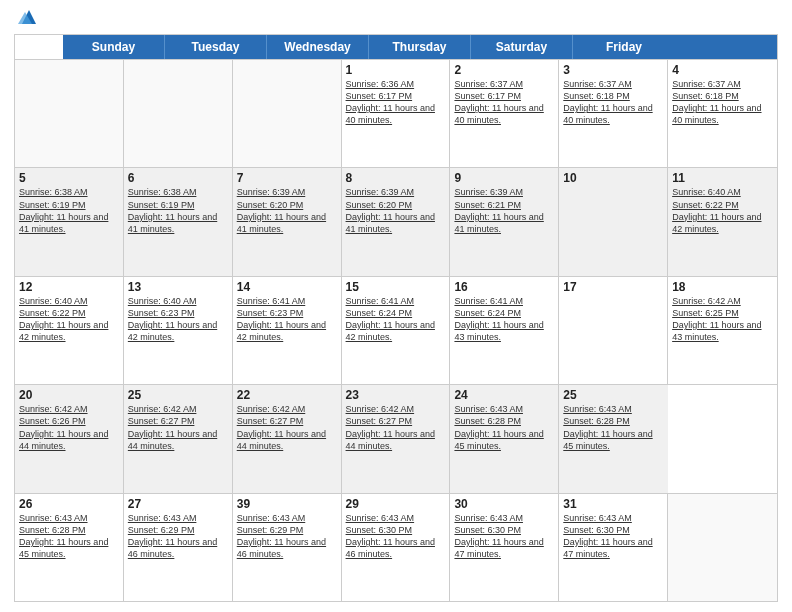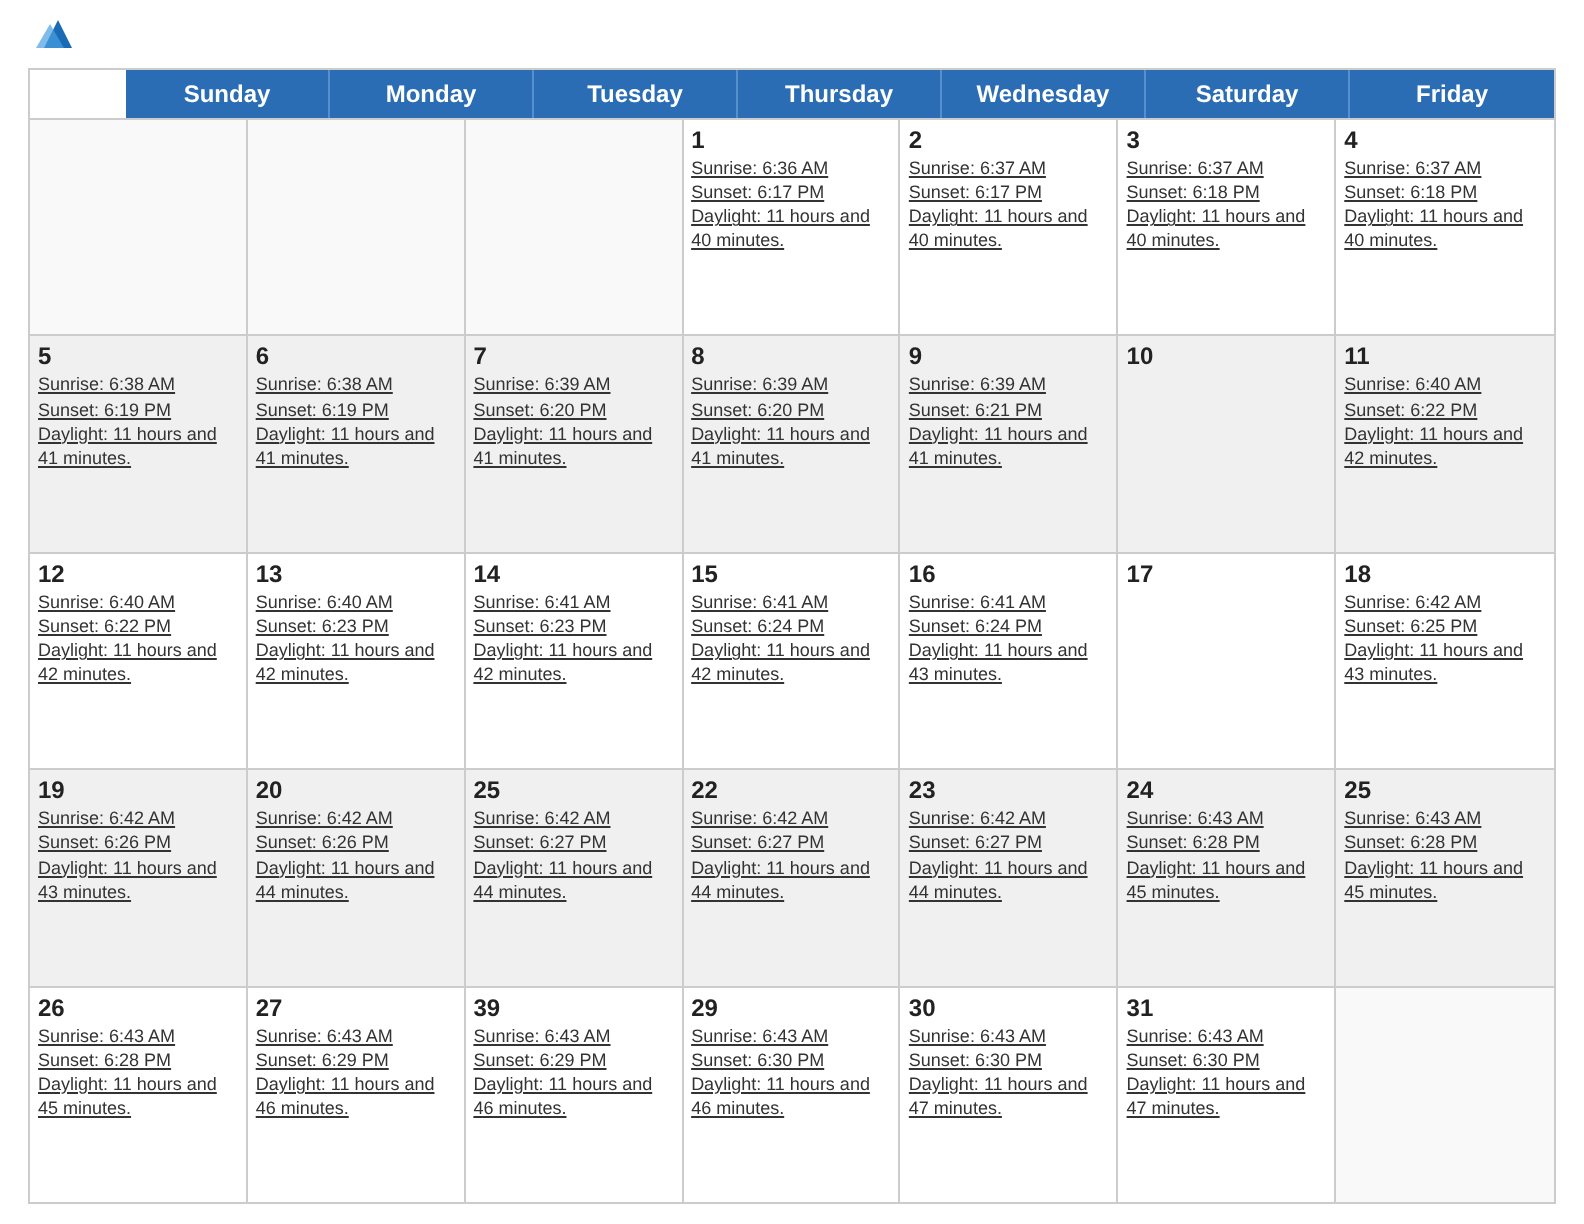--- a/index.html
+++ b/index.html
@@ -137,24 +137,23 @@
     </div>
     <div class="title-block">
       <div class="title-month"></div>
       <div class="title-location"></div>
     </div>
   </div>
 
   <div class="calendar">
     <div class="cal-header-row">
     <div class="cal-header-cell">Sunday</div>
-        <div class="cal-header-cell">Monday</div>
         <div class="cal-header-cell">Tuesday</div>
+        <div class="cal-header-cell">Wednesday</div>
         <div class="cal-header-cell">Thursday</div>
-        <div class="cal-header-cell">Wednesday</div>
         <div class="cal-header-cell">Saturday</div>
         <div class="cal-header-cell">Friday</div>
       </div>
     <div class="cal-body">
     <div class="cal-row">
           <div class="cal-cell empty"></div>
           <div class="cal-cell empty"></div>
           <div class="cal-cell empty"></div>
           <div class="cal-cell">
             <span class="day-num">1</span>
@@ -274,27 +273,20 @@
           <div class="cal-cell">
             <span class="day-num">18</span>
             <div class="day-info">Sunrise: 6:42 AM
 Sunset: 6:25 PM
 Daylight: 11 hours
 and 43 minutes.</div>
           </div>
         </div>
         <div class="cal-row">
           <div class="cal-cell shaded">
-            <span class="day-num">19</span>
-            <div class="day-info">Sunrise: 6:42 AM
-Sunset: 6:26 PM
-Daylight: 11 hours
-and 43 minutes.</div>
-          </div>
-          <div class="cal-cell shaded">
             <span class="day-num">20</span>
             <div class="day-info">Sunrise: 6:42 AM
 Sunset: 6:26 PM
 Daylight: 11 hours
 and 44 minutes.</div>
           </div>
           <div class="cal-cell shaded">
             <span class="day-num">25</span>
             <div class="day-info">Sunrise: 6:42 AM
 Sunset: 6:27 PM

